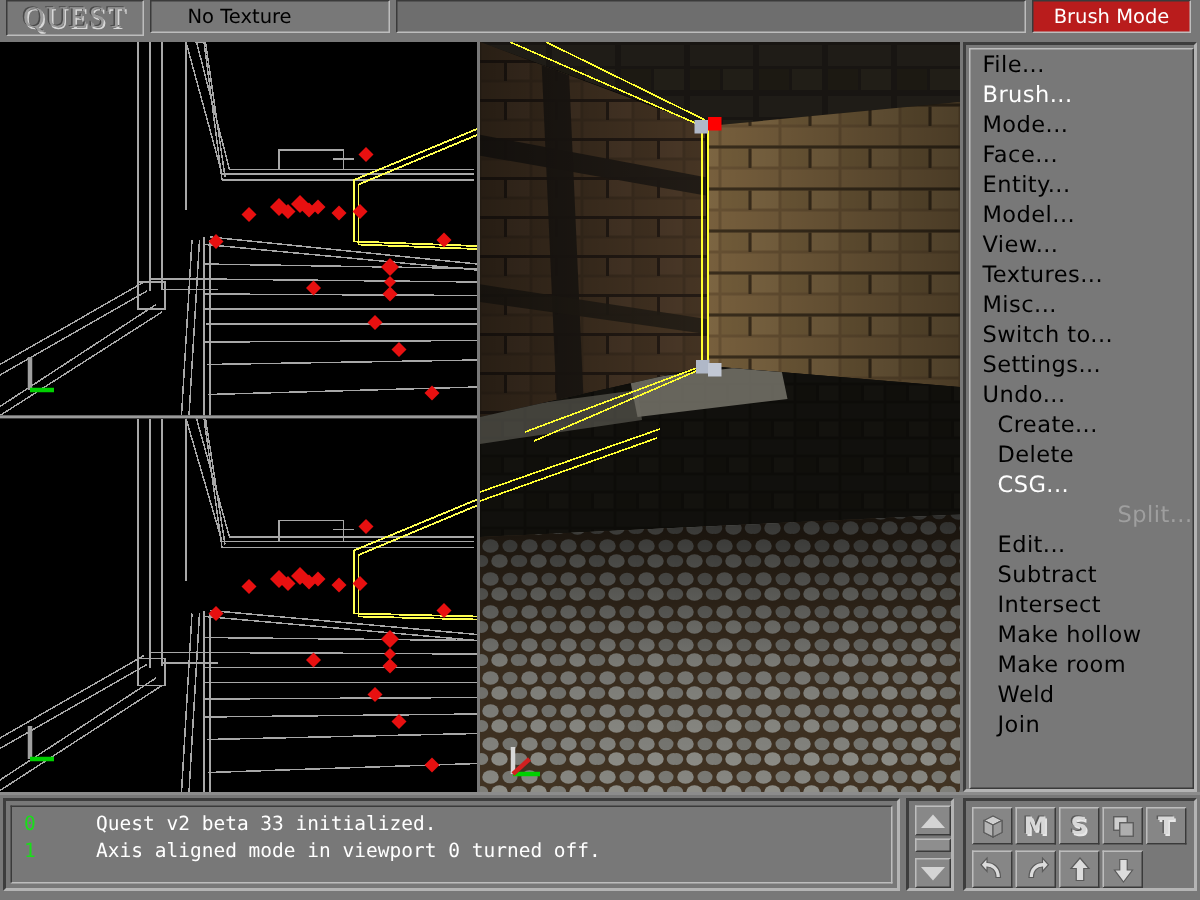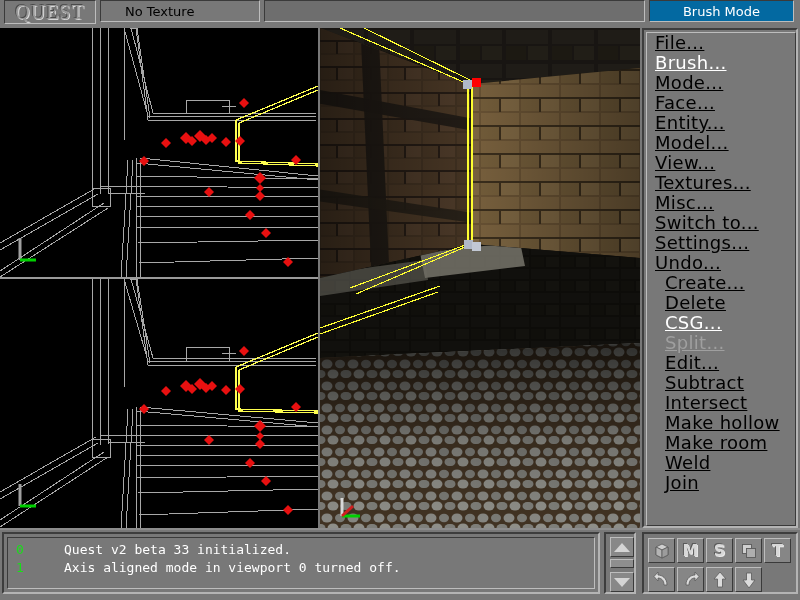--- a/index.html
+++ b/index.html
@@ -62,23 +62,23 @@
     font-family: "DejaVu Sans", sans-serif;
     font-size: 13px;
     color: #000;
   }
   #info-field {
     flex: 1; height: 22px;
     margin: 0 4px;
     background: #6e6e6e;
   }
   #mode-field {
-    width: 145px; height: 22px;
+    width: 106px; height: 22px;
     margin-right: 6px;
-    background: #0369a1;
+    background: #b91c1c;
     display: flex; align-items: center; justify-content: center;
     font-size: 13px;
     color: #ffffff;
   }
 
   
   #vp-left-top {
     position: absolute; left: 0; top: 28px;
     width: 318px; height: 249px;
     background: #000;
@@ -111,29 +111,28 @@
   }
   #menu-inner {
     position: absolute; left: 2px; top: 2px;
     width: 150px; height: 494px;
     background: #787878;
   }
   .menu-item {
     height: 20px;
     line-height: 20px;
     padding-left: 8px;
-    font-size: 18px;
+    font-size: 15px;
     color: #000000;
     white-space: nowrap;
     user-select: none;
     letter-spacing: 0.3px;
-    text-decoration: underline;
   }
   .menu-item.hl { color: #ffffff; }
-  .menu-item.dim { color: #9f9f9f; }
+  .menu-item.dim { color: #9f9f9f; text-align: right; }
   .menu-item.sub { padding-left: 18px; }
 
   
   #console {
     position: absolute; left: 2px; top: 532px;
     width: 598px; height: 62px;
     background: #787878;
   }
   #console-inner {
     position: absolute; left: 3px; top: 3px;

